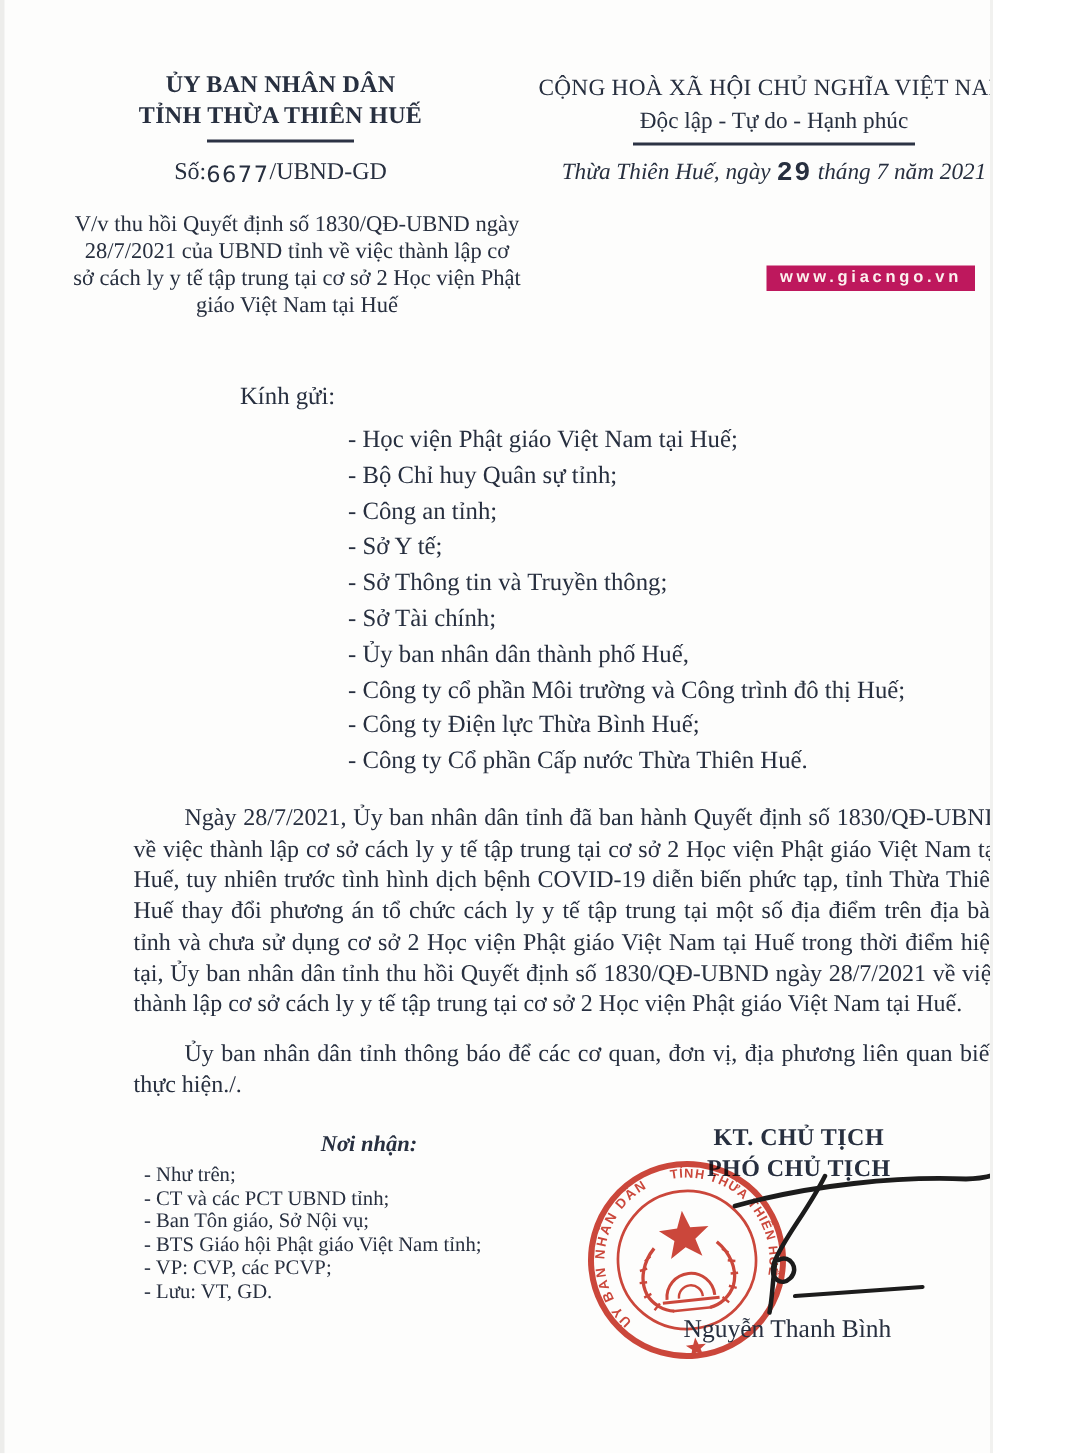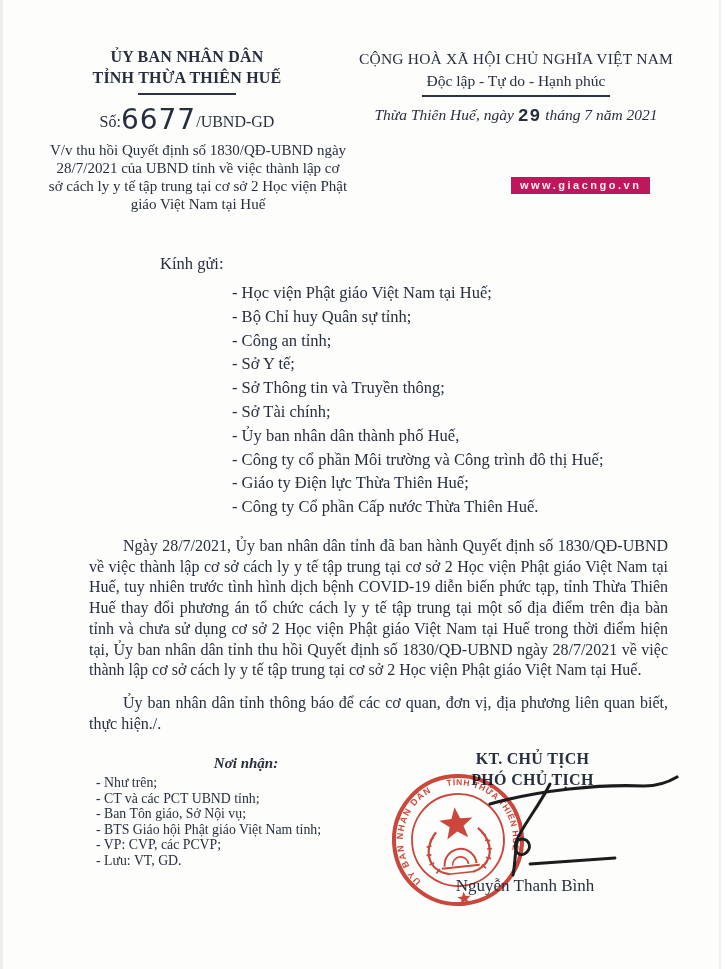--- a/index.html
+++ b/index.html
@@ -1,34 +1,34 @@
 <!DOCTYPE html>
 <html><head>
 <meta charset="utf-8">
 <style>
   html,body{margin:0;padding:0;background:#ffffff;}
   .page{
-    position:relative;width:721px;height:969px;background:#fdfdfc;
+    position:relative;width:662px;height:969px;background:#fdfdfc;
     font-family:"Liberation Serif",serif;color:#272f3f;overflow:hidden;
   }
   .page::before{content:"";position:absolute;left:0;top:0;width:3px;height:100%;background:#ededeb;}
   .page::after{content:"";position:absolute;right:0;top:0;width:2px;height:100%;background:#f1f1ef;}
   .abs{position:absolute;}
   .center{text-align:center;}
 
   
   .hdr-left{left:58px;top:46px;width:258px;line-height:21px;font-size:16px;font-weight:bold;letter-spacing:.2px;}
   .hdr-left .rule{width:98px;height:2px;background:#2c3344;margin:5px auto 0;}
   .hdr-right{left:322px;top:48px;width:388px;line-height:21px;font-weight:normal;}
   .hdr-right .l1{font-size:15.5px;letter-spacing:.2px;}
   .hdr-right .l2{font-size:15.5px;margin-top:1px;}
   .hdr-right .rule{width:188px;height:2px;background:#2c3344;margin:4px auto 0;}
 
   .so-line{left:58px;top:106px;width:258px;font-size:16px;}
-  .so-num{font-family:"DejaVu Sans",sans-serif;font-size:28px;letter-spacing:1px;vertical-align:-2px;line-height:1;text-align:center;}
+  .so-num{font-family:"DejaVu Sans",sans-serif;font-size:15px;letter-spacing:1px;vertical-align:-2px;line-height:1;text-align:center;}
   .date-line{left:322px;top:106px;width:388px;font-size:15.5px;font-style:italic;}
   .date-day{font-family:Liberation Mono, monospace;font-size:18px;font-style:normal;font-weight:bold;letter-spacing:1px;vertical-align:-1px;}
 
   .subject{left:48px;top:141px;width:300px;font-size:15px;line-height:18px;}
 
   .watermark{left:511px;top:177px;padding:2px 9px 3px;background:#be185d;
     font-family:"Liberation Sans",sans-serif;font-size:11px;font-weight:bold;
     letter-spacing:2.5px;color:#fcf0ee;}
 
   .salutation{left:160px;top:254px;font-size:16.5px;}
@@ -84,21 +84,21 @@
 
   <div class="abs recipients">
     <div>- Học viện Phật giáo Việt Nam tại Huế;</div>
     <div>- Bộ Chỉ huy Quân sự tỉnh;</div>
     <div>- Công an tỉnh;</div>
     <div>- Sở Y tế;</div>
     <div>- Sở Thông tin và Truyền thông;</div>
     <div>- Sở Tài chính;</div>
     <div>- Ủy ban nhân dân thành phố Huế,</div>
     <div>- Công ty cổ phần Môi trường và Công trình đô thị Huế;</div>
-    <div>- Giáo ty Điện lực Thừa Thiên Huế;</div>
+    <div>- Công ty Điện lực Thừa Bình Huế;</div>
     <div>- Công ty Cổ phần Cấp nước Thừa Thiên Huế.</div>
   </div>
 
   <div class="abs body-text">
     <p>Ngày 28/7/2021, Ủy ban nhân dân tỉnh đã ban hành Quyết định số 1830/QĐ-UBND về việc thành lập cơ sở cách ly y tế tập trung tại cơ sở 2 Học viện Phật giáo Việt Nam tại Huế, tuy nhiên trước tình hình dịch bệnh COVID-19 diễn biến phức tạp, tỉnh Thừa Thiên Huế thay đổi phương án tổ chức cách ly y tế tập trung tại một số địa điểm trên địa bàn tỉnh và chưa sử dụng cơ sở 2 Học viện Phật giáo Việt Nam tại Huế trong thời điểm hiện tại, Ủy ban nhân dân tỉnh thu hồi Quyết định số 1830/QĐ-UBND ngày 28/7/2021 về việc thành lập cơ sở cách ly y tế tập trung tại cơ sở 2 Học viện Phật giáo Việt Nam tại Huế.</p>
     <p>Ủy ban nhân dân tỉnh thông báo để các cơ quan, đơn vị, địa phương liên quan biết, thực hiện./.</p>
   </div>
 
   <div class="abs footer-block">
     <div class="footer-label">Nơi nhận:</div>

